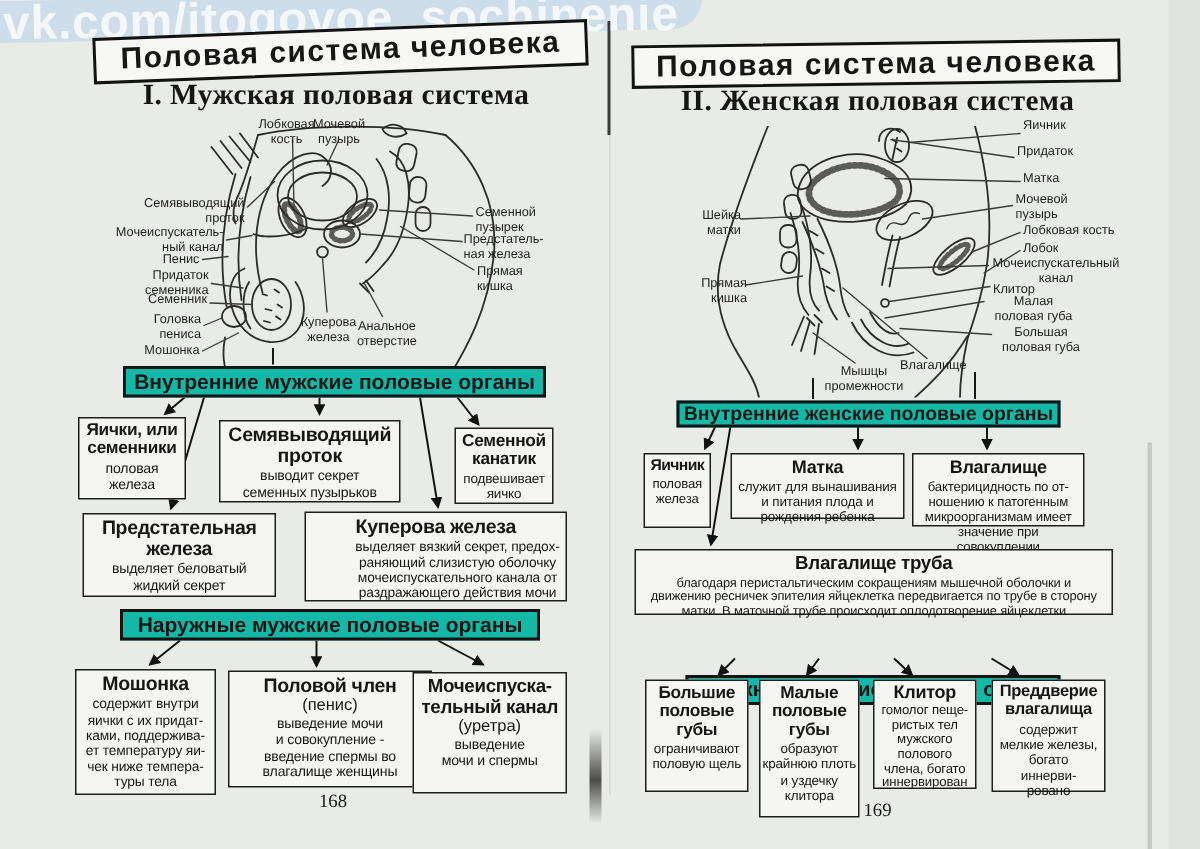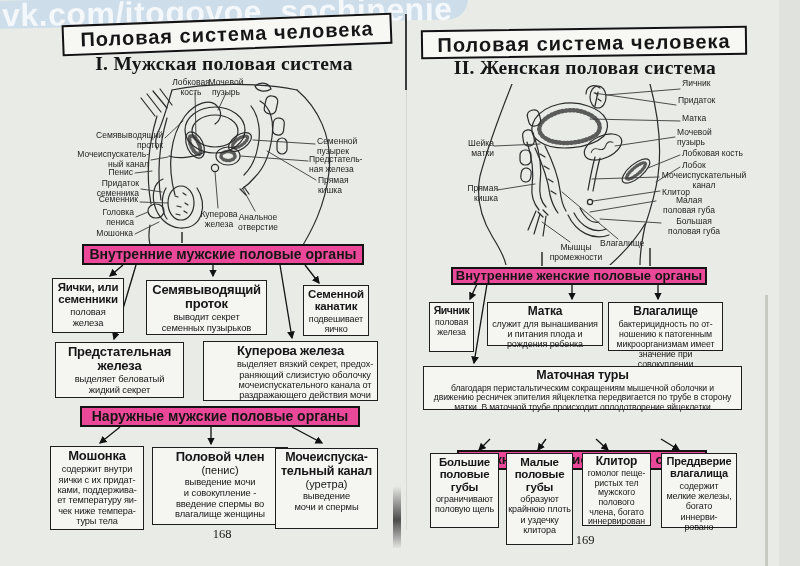--- a/index.html
+++ b/index.html
@@ -24,21 +24,21 @@
   .rhead{
     position:absolute;font-family:"Liberation Serif",serif;font-weight:bold;
     font-size:19.5px;text-align:center;letter-spacing:0.3px;z-index:4;
   }
   .dlabel{
     position:absolute;font-size:8.5px;line-height:1.12;white-space:pre-line;
     color:#1e1e1e;z-index:5;
   }
   .ra{text-align:right;} .la{text-align:left;} .ca{text-align:center;}
   .hd{
-    position:absolute;border:2px solid #141414;background:#ec4899;font-weight:bold;
+    position:absolute;border:2px solid #141414;background:#14b8a6;font-weight:bold;
     text-align:center;box-sizing:border-box;z-index:4;
   }
   .fb{
     position:absolute;border:1.6px solid #1d1d1d;background:#f5f6f2;
     box-sizing:border-box;text-align:center;padding:2px 1px;z-index:4;
   }
   .fb .t{font-weight:bold;white-space:pre-line;line-height:1.08;font-size:12.5px;letter-spacing:-0.2px;}
   .fb .s{font-size:11px;line-height:1.1;}
   .fb .d{font-size:9.4px;line-height:1.14;white-space:pre-line;margin-top:1px;letter-spacing:-0.1px;}
   .pgnum{position:absolute;font-family:"Liberation Serif",serif;font-size:12.5px;text-align:center;width:60px;}
@@ -347,21 +347,21 @@
 </div>
 <div class="fb" style="left:608px;top:302px;width:115px;height:49px;">
   <div class="t" style="font-size:12px;">Влагалище</div>
   <div class="d" style="font-size:8.8px;">бактерицидность по от-
 ношению к патогенным
 микроорганизмам имеет
 значение при совокуплении</div>
 </div>
 
 <div class="fb" style="left:423px;top:366px;width:319px;height:44px;">
-  <div class="t" style="font-size:12.5px;">Маточная туры</div>
+  <div class="t" style="font-size:12.5px;">Влагалище труба</div>
   <div class="d" style="font-size:8.6px;">благодаря перистальтическим сокращениям мышечной оболочки и
 движению ресничек эпителия яйцеклетка передвигается по трубе в сторону
 матки. В маточной трубе происходит оплодотворение яйцеклетки</div>
 </div>
 
 <div class="hd" style="left:457px;top:418px;width:250px;height:20px;font-size:13.5px;line-height:16px;margin-top:32px;">Наружные женские половые органы</div>
 
 <div class="fb" style="left:430px;top:453px;width:69px;height:75px;">
   <div class="t" style="font-size:11.5px;">Большие
 половые

